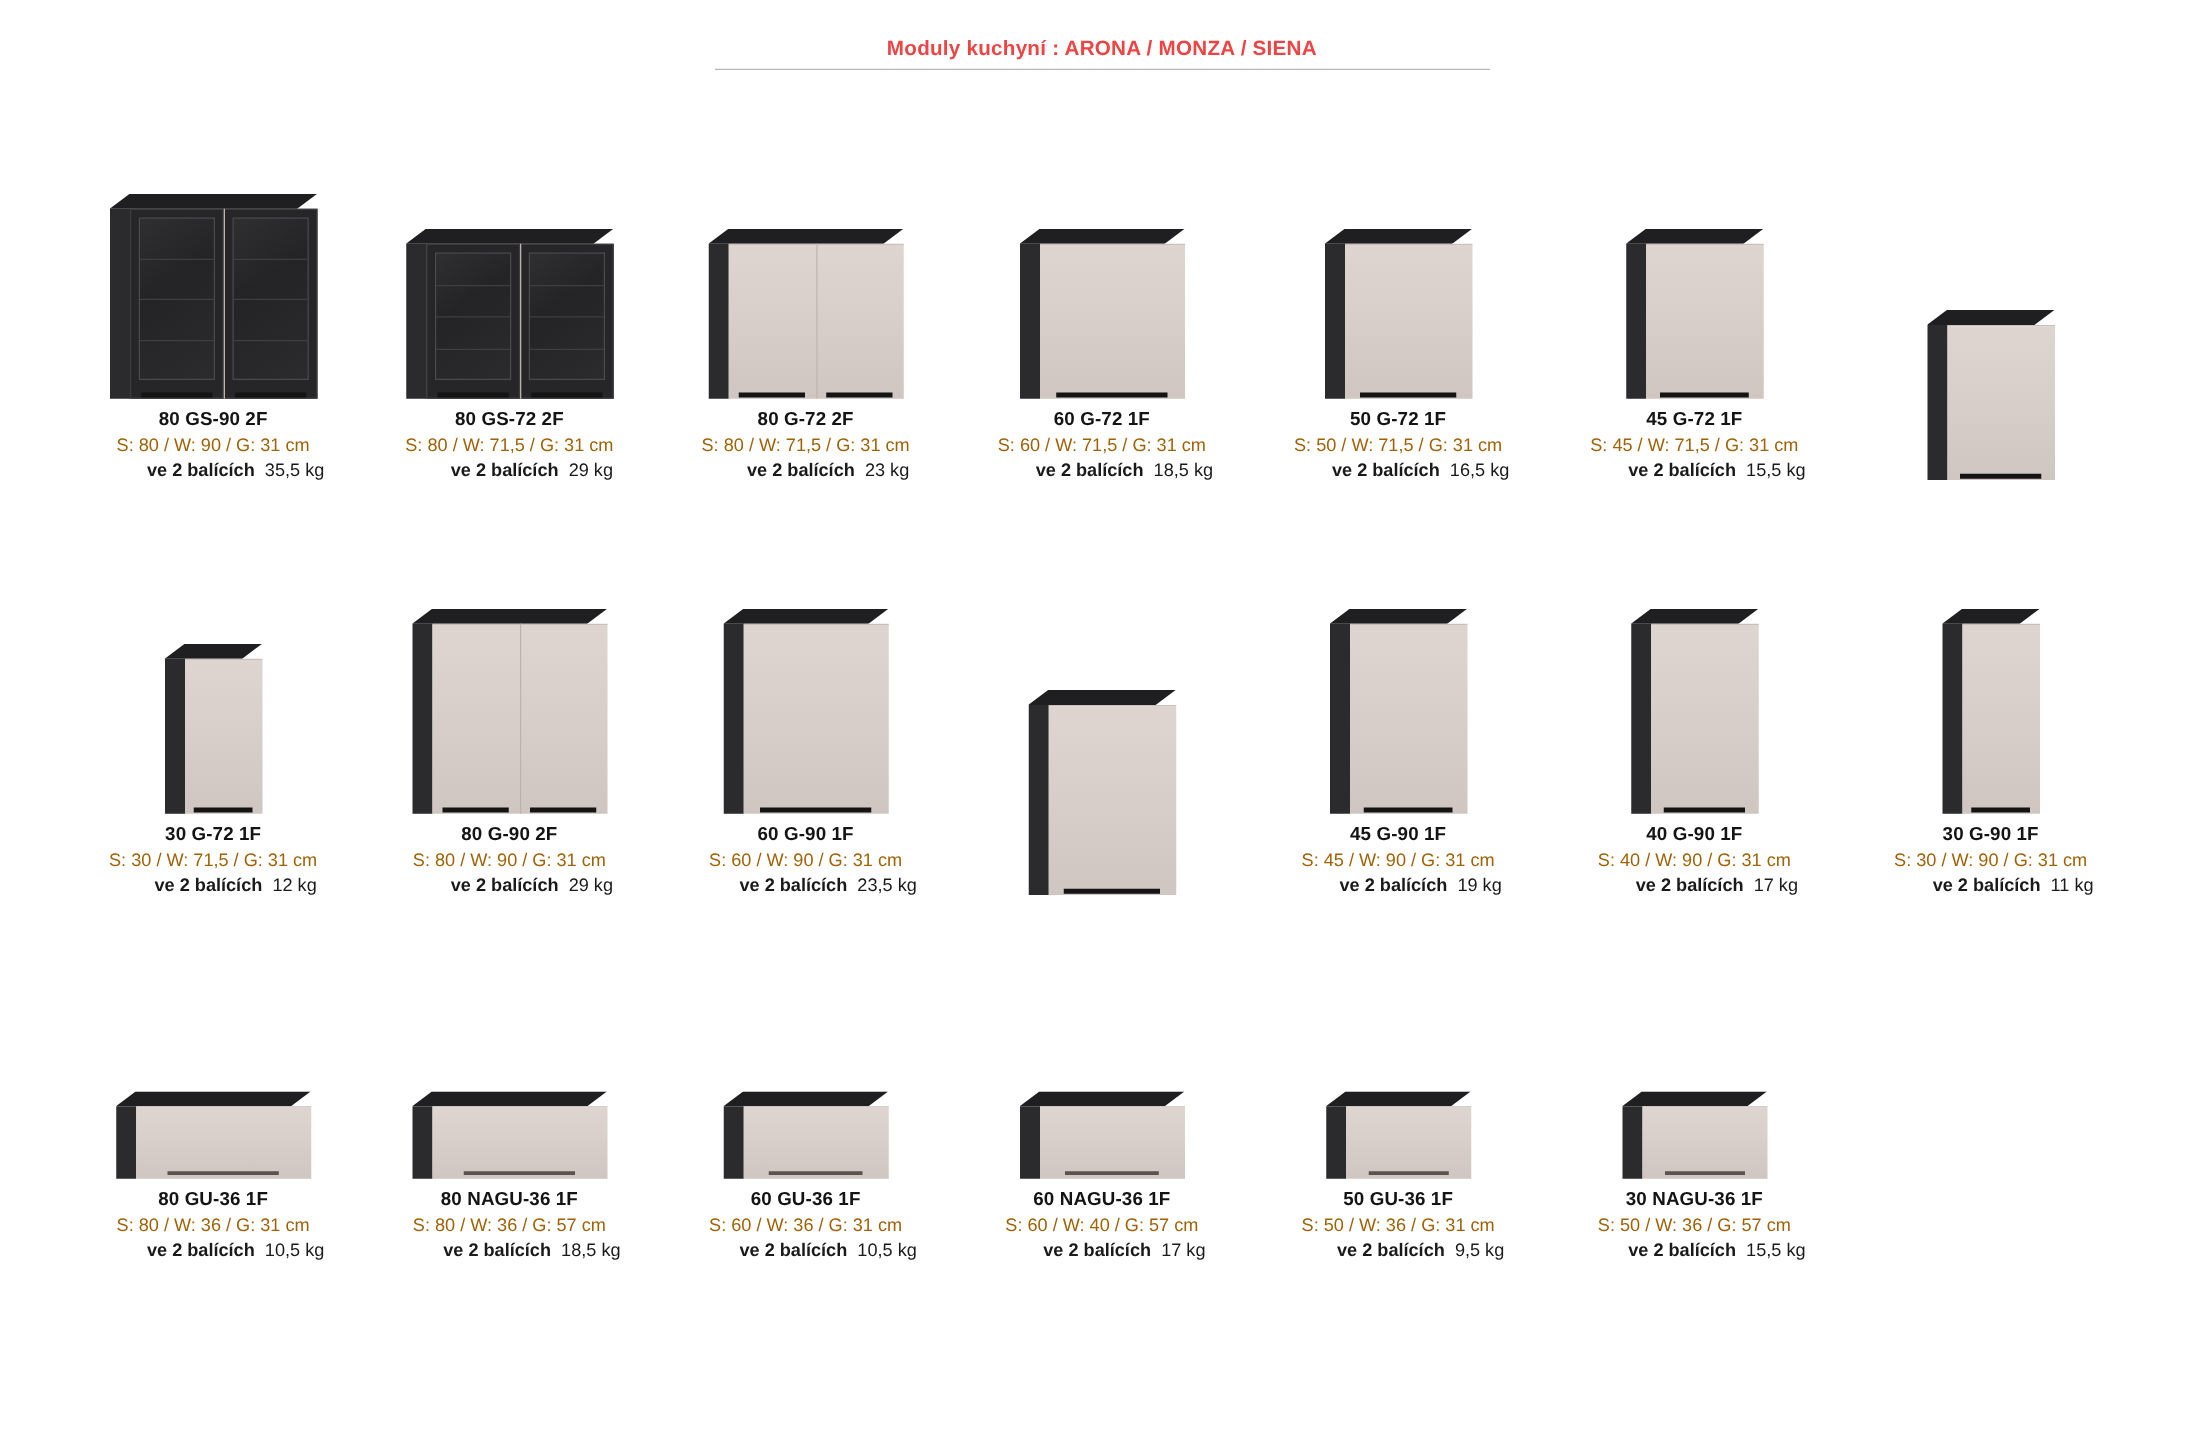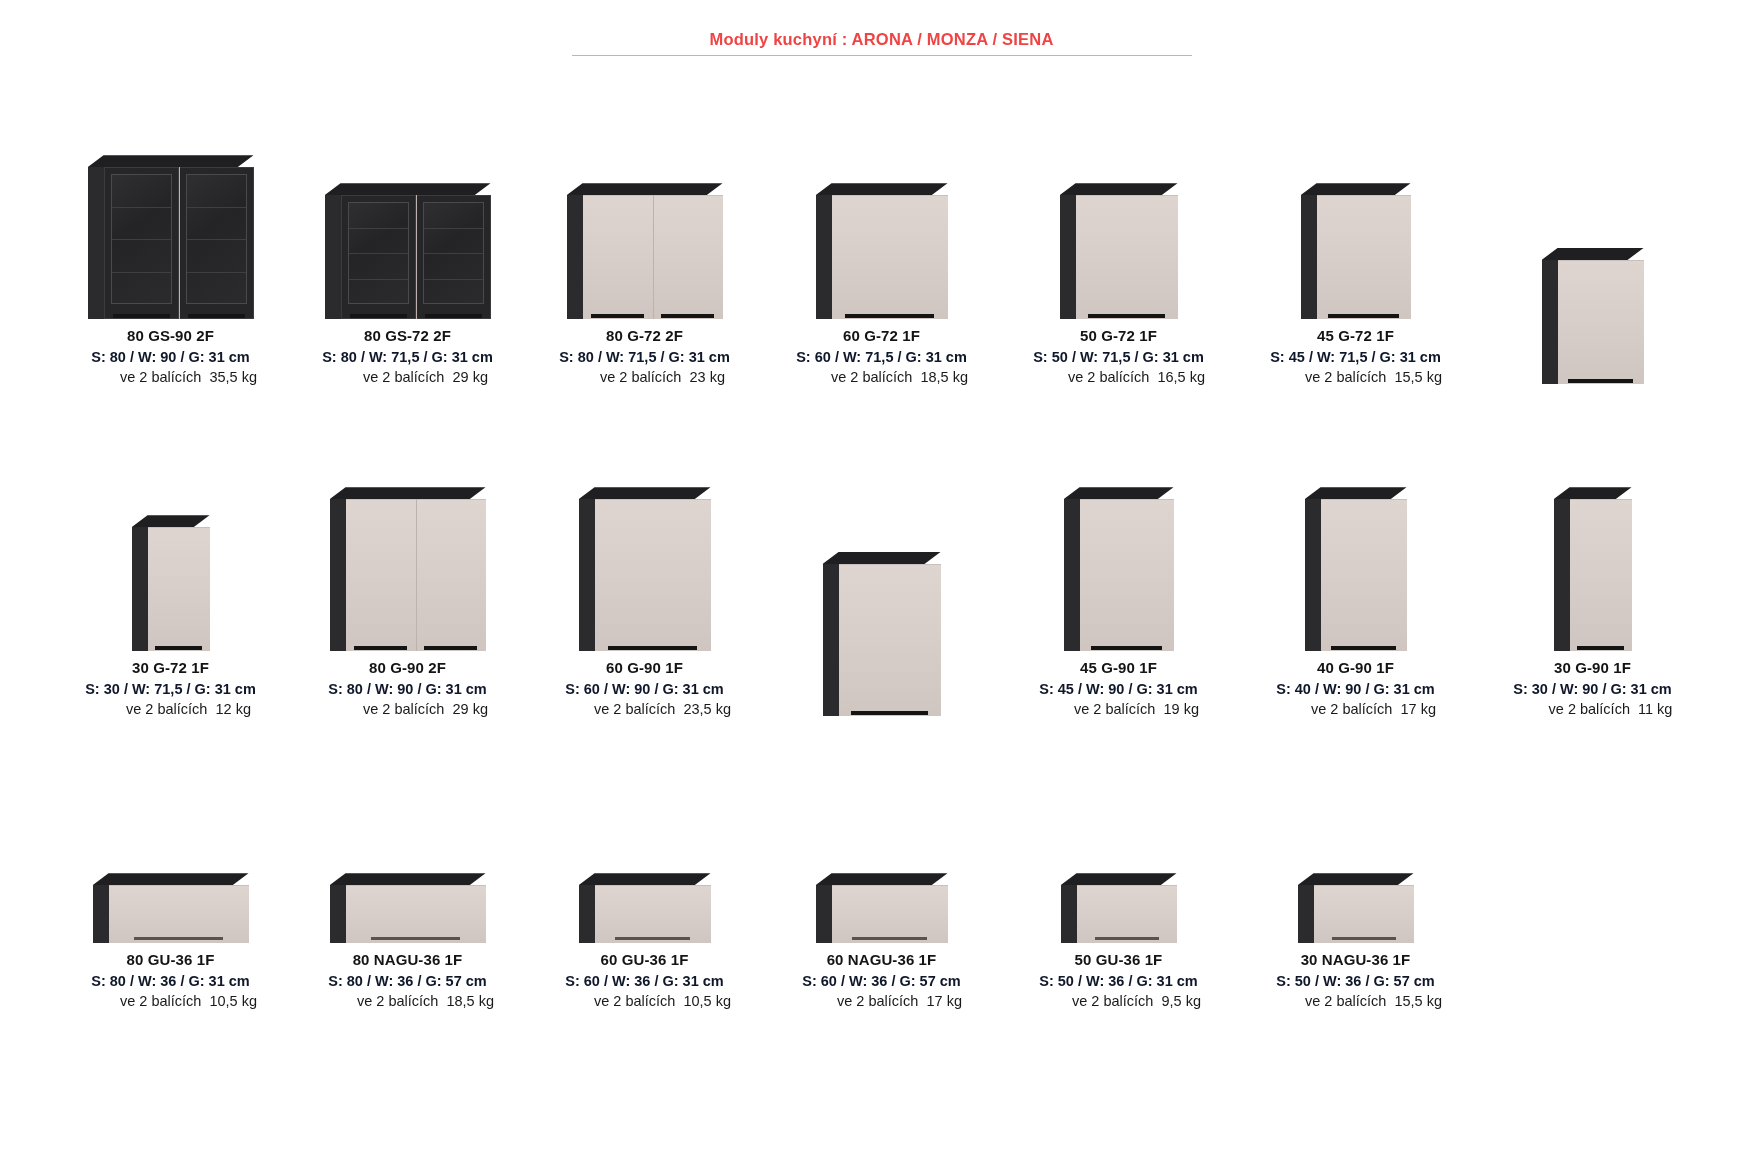--- a/index.html
+++ b/index.html
@@ -69,31 +69,30 @@
     padding-top: 3px;
   }
   .cap-title {
     font-size: 15px;
     font-weight: bold;
     color: #141414;
     letter-spacing: .1px;
   }
   .cap-dims {
     font-size: 14.5px;
-    color: #0f172a;
+    color: #a16207;
     margin-top: 1px;
     white-space: nowrap;
-    font-weight: bold;
   }
   .cap-pack {
     font-size: 14.5px;
     margin-top: 1px;
     white-space: nowrap;
   }
-  .cap-pack b { font-weight: normal; margin-left: 36px; }
+  .cap-pack b { font-weight: bold; margin-left: 36px; }
   .cap-pack span { font-weight: normal; }
 
   
   .cab {
     position: relative;
   }
   
   .cab .side {
     position: absolute;
     left: 0; top: 0;
@@ -428,21 +427,21 @@
         <div class="art">
           <div class="cab" style="width: 132px; height: 70px;">
             <div class="sideTop" style="left: 0px; top: 0px; width: 132px; height: 12px; clip-path: polygon(0px 12px, 16px 0px, 132px 0px, 116px 12px);"></div>
             <div class="side" style="left: 0px; top: 12px; width: 16px; height: 58px;"></div>
             <div class="front" style="left: 16px; top: 12px; width: 116px; height: 58px;"></div>
             <div class="handle" style="left: 36.88px; top: 64px; width: 74.24px; height: 3px; background: rgb(90, 82, 80);"></div>
           </div>
         </div>
         <div class="caption">
           <div class="cap-title">60 NAGU-36 1F</div>
-          <div class="cap-dims">S: 60 / W: 36 / G: 57 cm</div>
+          <div class="cap-dims">S: 60 / W: 40 / G: 57 cm</div>
           <div class="cap-pack"><b>ve 2 balících</b>&nbsp; <span>17 kg</span></div>
         </div>
       </div>
       <div class="cell">
         <div class="art">
           <div class="cab" style="width: 116px; height: 70px;">
             <div class="sideTop" style="left: 0px; top: 0px; width: 116px; height: 12px; clip-path: polygon(0px 12px, 16px 0px, 116px 0px, 100px 12px);"></div>
             <div class="side" style="left: 0px; top: 12px; width: 16px; height: 58px;"></div>
             <div class="front" style="left: 16px; top: 12px; width: 100px; height: 58px;"></div>
             <div class="handle" style="left: 34px; top: 64px; width: 64px; height: 3px; background: rgb(90, 82, 80);"></div>

